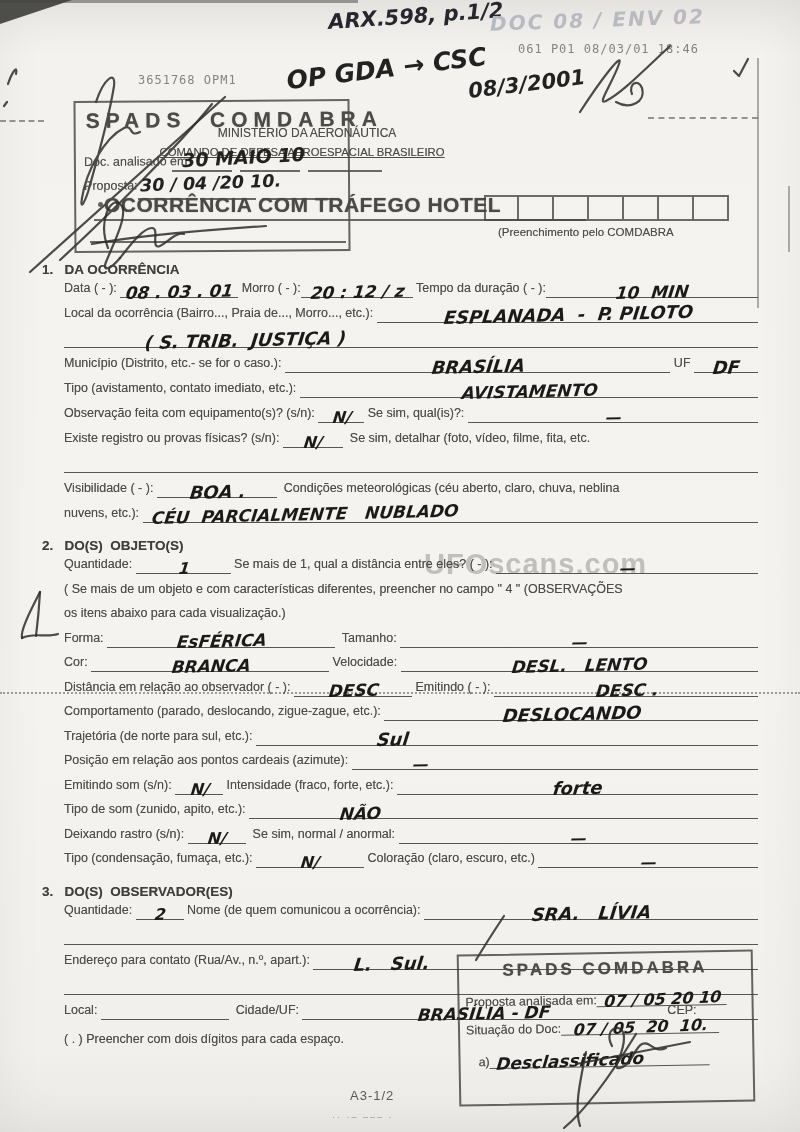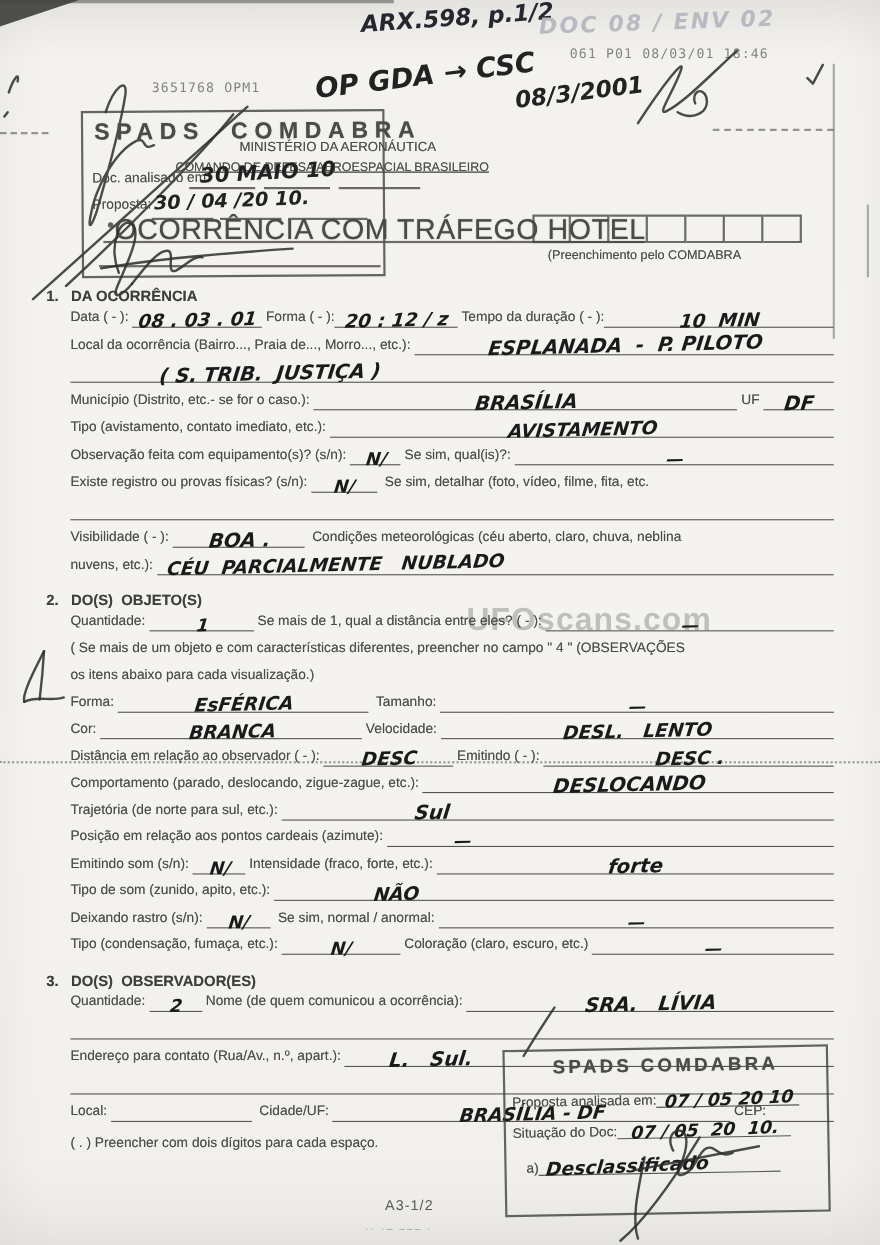--- a/index.html
+++ b/index.html
@@ -96,21 +96,21 @@
   <div class="abs hw-free" style="left:182px;top:148px;font-size:19px;transform:rotate(-3deg);">30 MAIO 10</div>
   <div class="uline" style="left:172px;top:170px;width:60px;"></div>
   <div class="uline" style="left:240px;top:170px;width:60px;"></div>
   <div class="uline" style="left:308px;top:170px;width:74px;"></div>
   <div class="abs hw-free" style="left:140px;top:175px;font-size:17.5px;transform:rotate(-2deg);">30 / 04 /20 10.</div>
   <div class="uline" style="left:138px;top:198px;width:56px;"></div>
   <div class="uline" style="left:200px;top:198px;width:56px;"></div>
   <div class="uline" style="left:262px;top:198px;width:72px;"></div>
 
   <div class="abs dot" style="left:98px;top:202px;"></div>
-  <div class="abs" style="left:104px;top:193px;font-size:26px;font-weight:400;letter-spacing:.5px;color:#4a4a46;
+  <div class="abs" style="left:104px;top:193px;font-size:21px;font-weight:700;letter-spacing:.5px;color:#4a4a46;
        text-shadow:0 0 1px rgba(70,70,64,.7);white-space:pre;">OCORRÊNCIA COM TRÁFEGO HOTEL</div>
   <div class="uline" style="left:94px;top:219px;width:492px;"></div>
   <div class="uline" style="left:90px;top:241px;width:256px;"></div>
   <svg class="scrib" style="left:86px;top:188px;" width="200" height="84" viewBox="0 0 200 84">
     <path d="M22 60 C 12 34 24 8 34 16 C 44 24 28 54 20 74 C 16 84 24 82 34 70"></path>
     <path d="M34 70 C 48 52 58 40 66 40 C 74 40 64 62 74 58 C 82 54 90 44 98 46"></path>
     <path d="M6 56 C 50 48 120 42 180 38"></path>
   </svg>
 
   <div class="abs cellrow" style="left:484px;top:195px;">
@@ -133,21 +133,21 @@
   </svg>
 
   <div class="abs" style="left:42px;top:262px;width:716px;">
     <div class="heading">1.   DA OCORRÊNCIA</div>
     <div>
         <div class="frow">
           <span class="pl">Data ( - ): </span>
           <span class="blank" style="width: 118px;">
             <span class="hw" style="font-size: 17px;">08 . 03 . 01</span>
           </span>
-          <span class="pl"> Forma ( - ):</span>
+          <span class="pl"> Morro ( - ):</span>
           <span class="blank" style="width: 112px;">
             <span class="hw" style="font-size: 17px;">20 : 12 / z</span>
           </span>
           <span class="pl"> Tempo da duração ( - ):</span>
           <span class="blank" style="flex: 1 1 0%;">
             <span class="hw" style="font-size: 17px;">10  MIN</span>
           </span>
         </div>
         <div class="frow">
           <span class="pl">Local da ocorrência (Bairro..., Praia de..., Morro..., etc.): </span>

